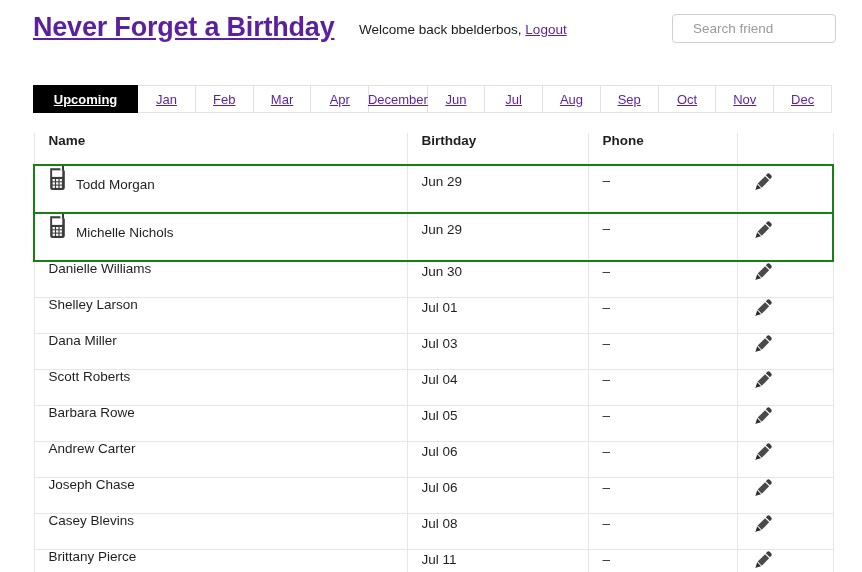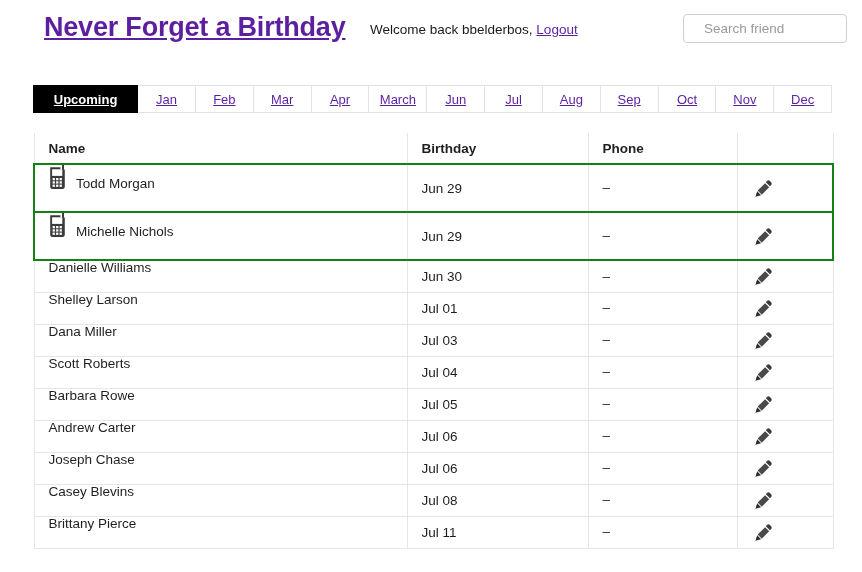--- a/index.html
+++ b/index.html
@@ -12,21 +12,21 @@
     height: 572px;
     font-family: "Liberation Sans", sans-serif;
     color: #222222;
     overflow: hidden;
     position: relative;
   }
 
   
   .header {
     position: absolute;
-    left: 11px;
+    left: 0;
     top: 0;
     width: 734px;
     height: 62px;
   }
   .app-title {
     position: absolute;
     left: 33px;
     top: 12px;
     font-size: 27px;
     font-weight: bold;
@@ -123,21 +123,21 @@
     width: 799px;
     table-layout: fixed;
   }
   table.birthday-table th,
   table.birthday-table td {
     box-sizing: border-box;
     border-left: 1px solid #e6e6e6;
     border-bottom: 1px solid #e6e6e6;
     text-align: left;
     vertical-align: middle;
-    padding: 0 0 0 14px;
+    padding: 0 0 16px 14px;
     font-size: 13.5px;
     color: #1f1f1f;
     background: #ffffff;
   }
   table.birthday-table th:last-child,
   table.birthday-table td:last-child {
     border-right: 1px solid #e6e6e6;
   }
   table.birthday-table th {
     height: 31px;
@@ -227,21 +227,21 @@
   <div class="tab tab-month">
     <span class="tab-label">Feb</span>
   </div>
   <div class="tab tab-month">
     <span class="tab-label">Mar</span>
   </div>
   <div class="tab tab-month">
     <span class="tab-label">Apr</span>
   </div>
   <div class="tab tab-month">
-    <span class="tab-label">March</span>
+    <span class="tab-label">December</span>
   </div>
   <div class="tab tab-month">
     <span class="tab-label">Jun</span>
   </div>
   <div class="tab tab-month">
     <span class="tab-label">Jul</span>
   </div>
   <div class="tab tab-month">
     <span class="tab-label">Aug</span>
   </div>

